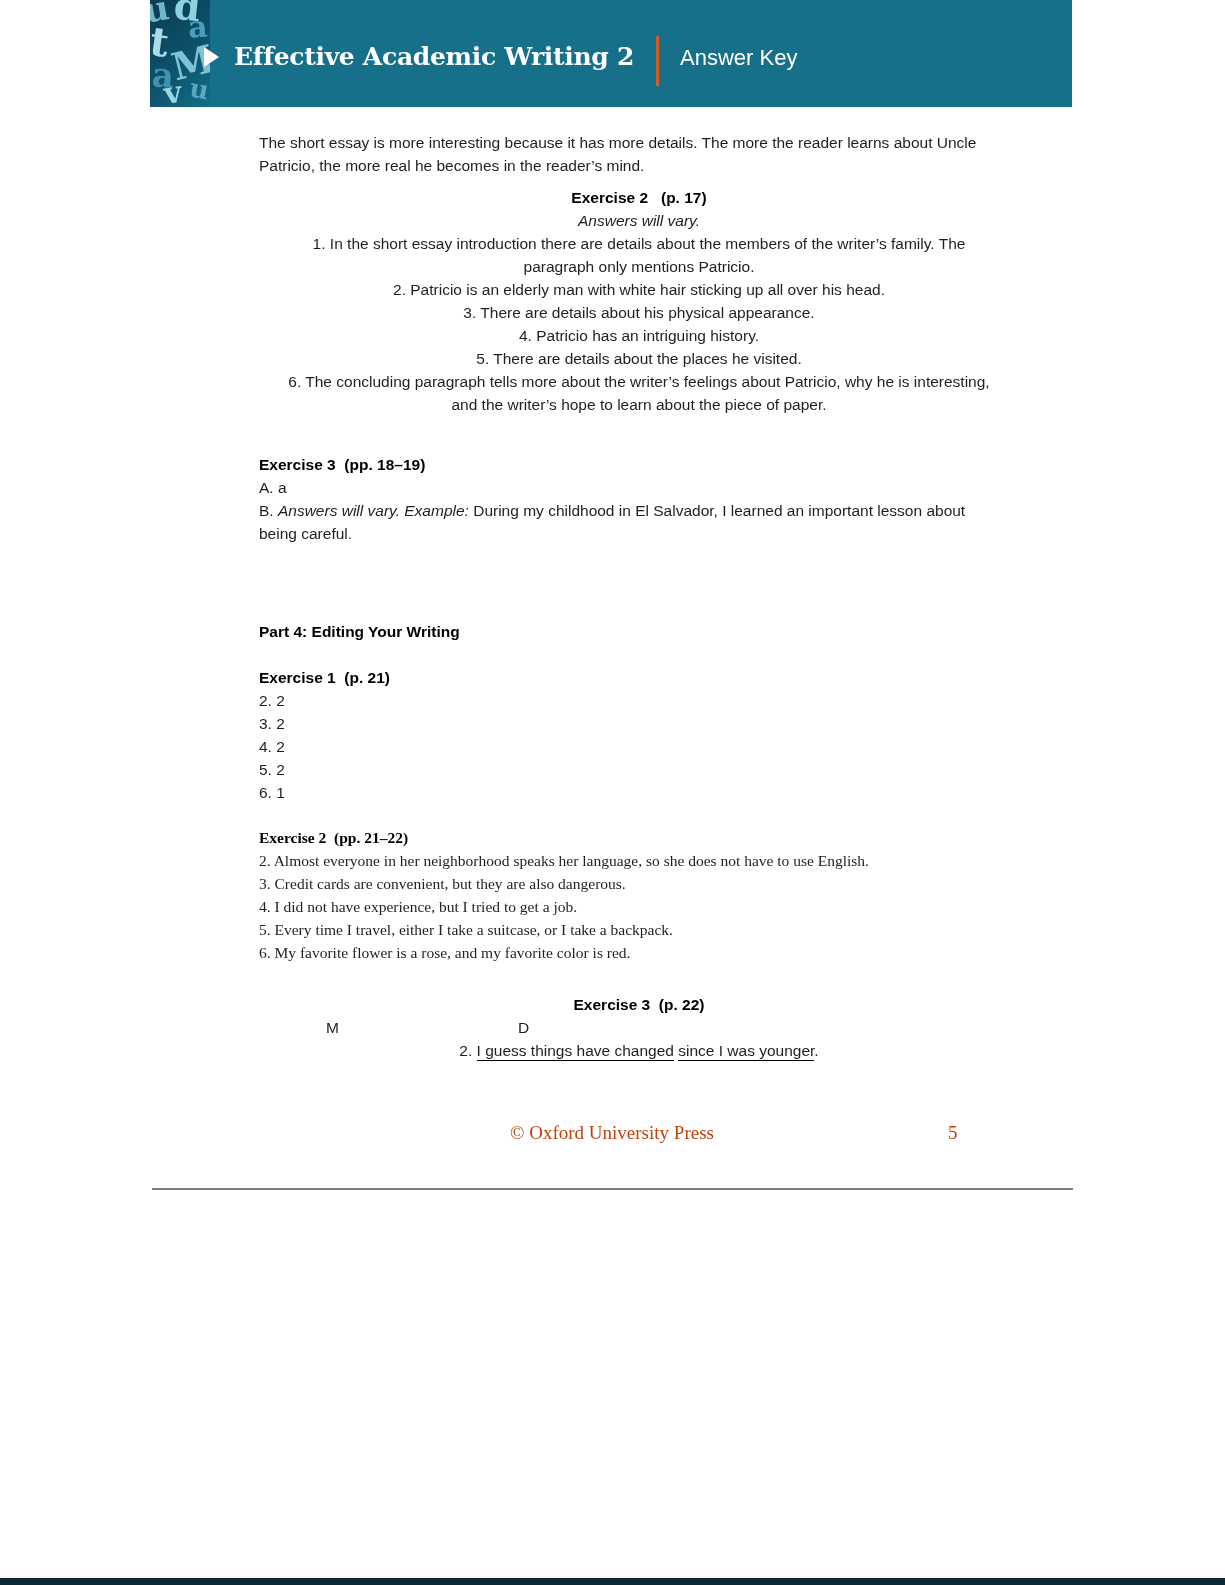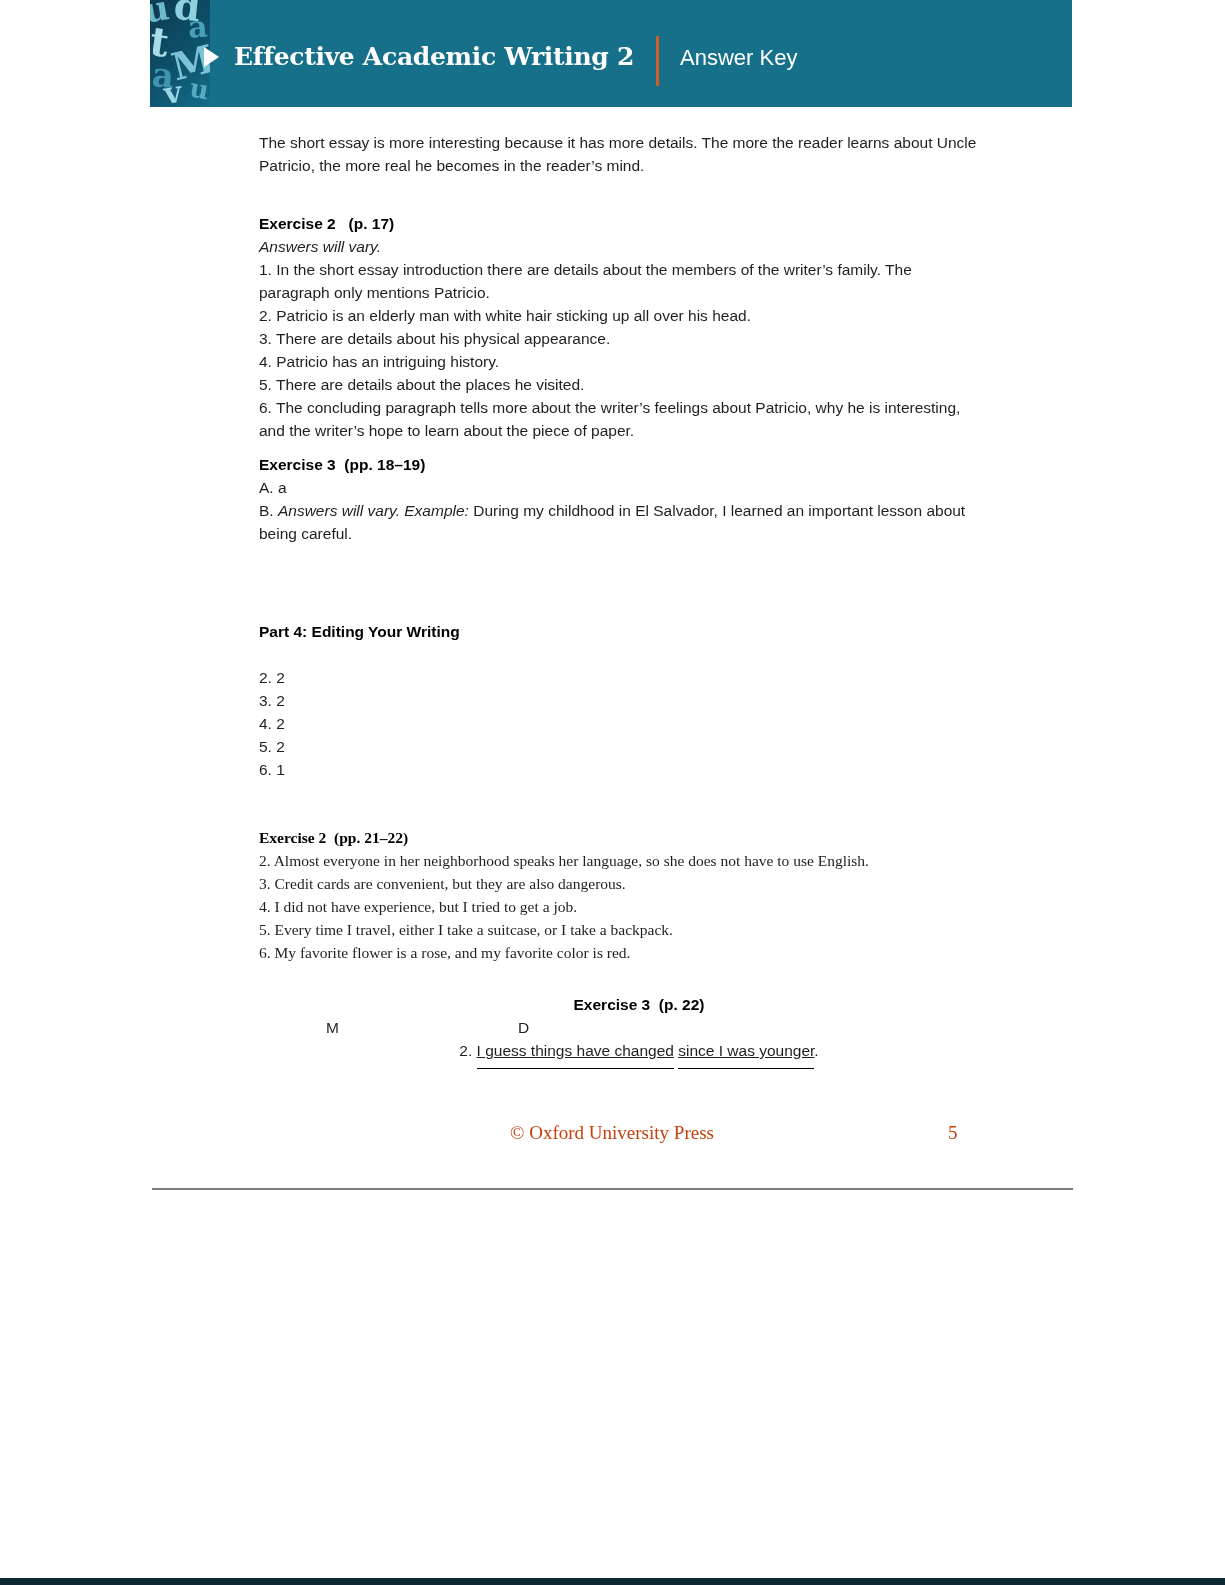--- a/index.html
+++ b/index.html
@@ -78,24 +78,24 @@
   .block {
     position: absolute;
     left: 259px;
     width: 760px;
     font-size: 15.5px;
     line-height: 23px;
   }
   .line { white-space: pre-wrap; }
   .heading { font-weight: bold; color: #000000; white-space: pre-wrap; }
   .italic { font-style: italic; }
-  .u { border-bottom: 1.5px solid #000; padding-bottom: 9px; text-decoration: underline; }
+  .u { border-bottom: 1.5px solid #000; padding-bottom: 1px; }
 
   .b-intro      { top: 131px; }
-  .b-ex2p17    { top: 212px; }
+  .b-ex2p17    { top: 186px; text-align: center; }
   .b-ex3pp1819 { top: 453px; }
   .b-part4     { top: 620px; }
   .b-ex1p21    { top: 666px; }
   .b-ex2pp2122 { top: 826px; font-family: Liberation Serif, serif; }
   .b-ex3p22    { top: 993px; text-align: center; }
 
   .marker-line { position: relative; height: 23px; }
   .marker-line span { position: absolute; top: 0; }
   .marker-m { left: 67px; }
   .marker-d { left: 259px; }
@@ -191,20 +191,21 @@
     <div class="line">A. a</div>
     <div class="line"><span>B. </span><span class="italic">Answers will vary. Example:</span><span> During my childhood in El Salvador, I learned an important lesson about</span></div>
     <div class="line">being careful.</div>
   </div>
 
   <div class="block b-part4">
     <div class="heading">Part 4: Editing Your Writing</div>
   </div>
 
   <div class="block b-ex1p21">
+    <div class="heading">Exercise 1  (p. 21)</div>
     <div>
 
         <div class="line">2. 2</div>
 
         <div class="line">3. 2</div>
 
         <div class="line">4. 2</div>
 
         <div class="line">5. 2</div>
 

